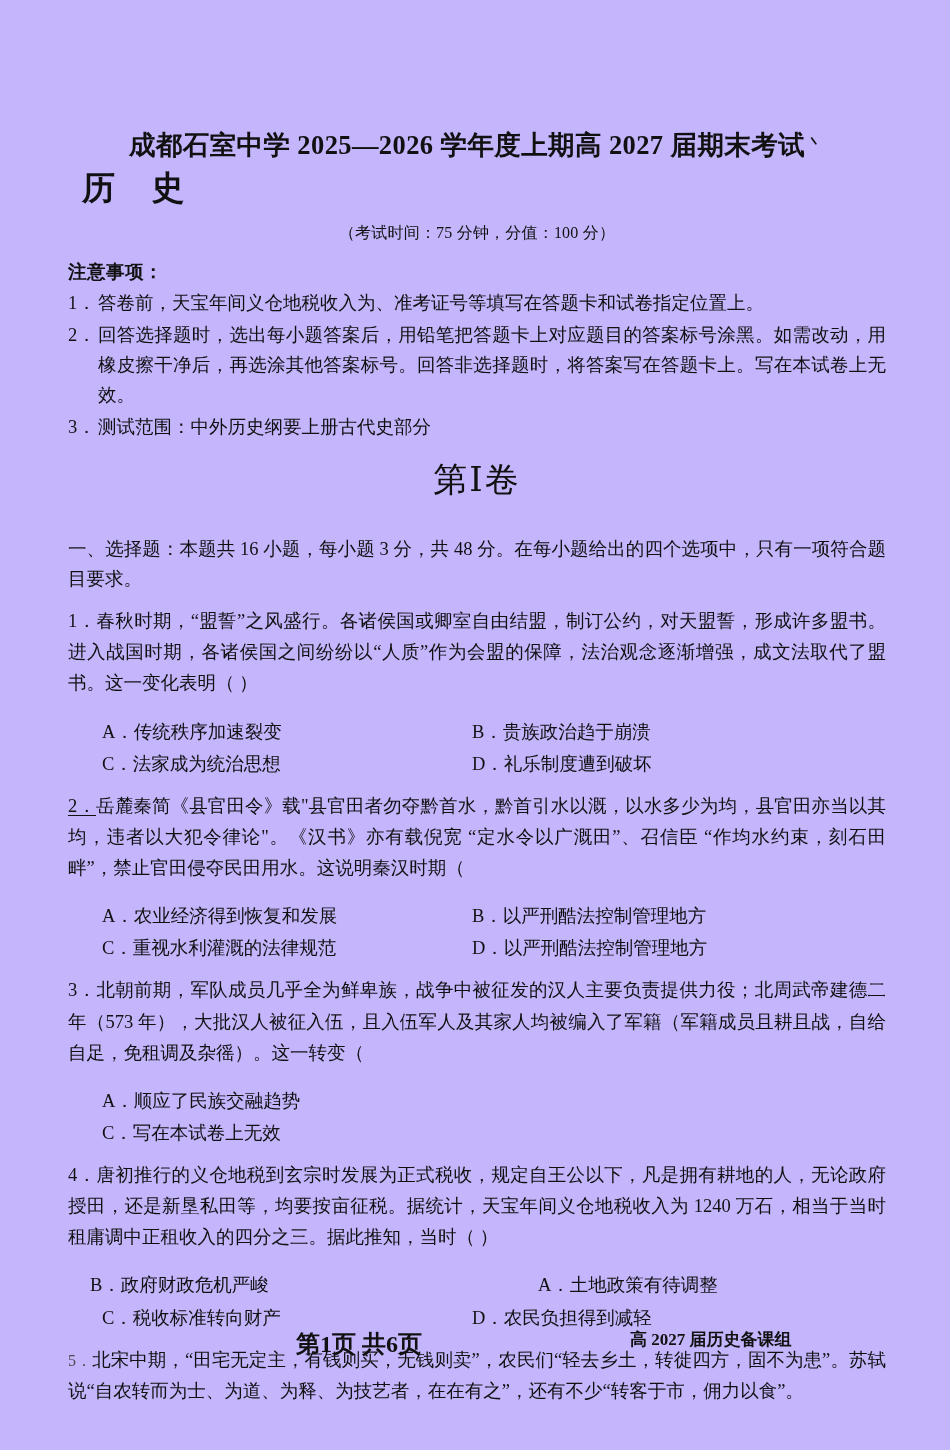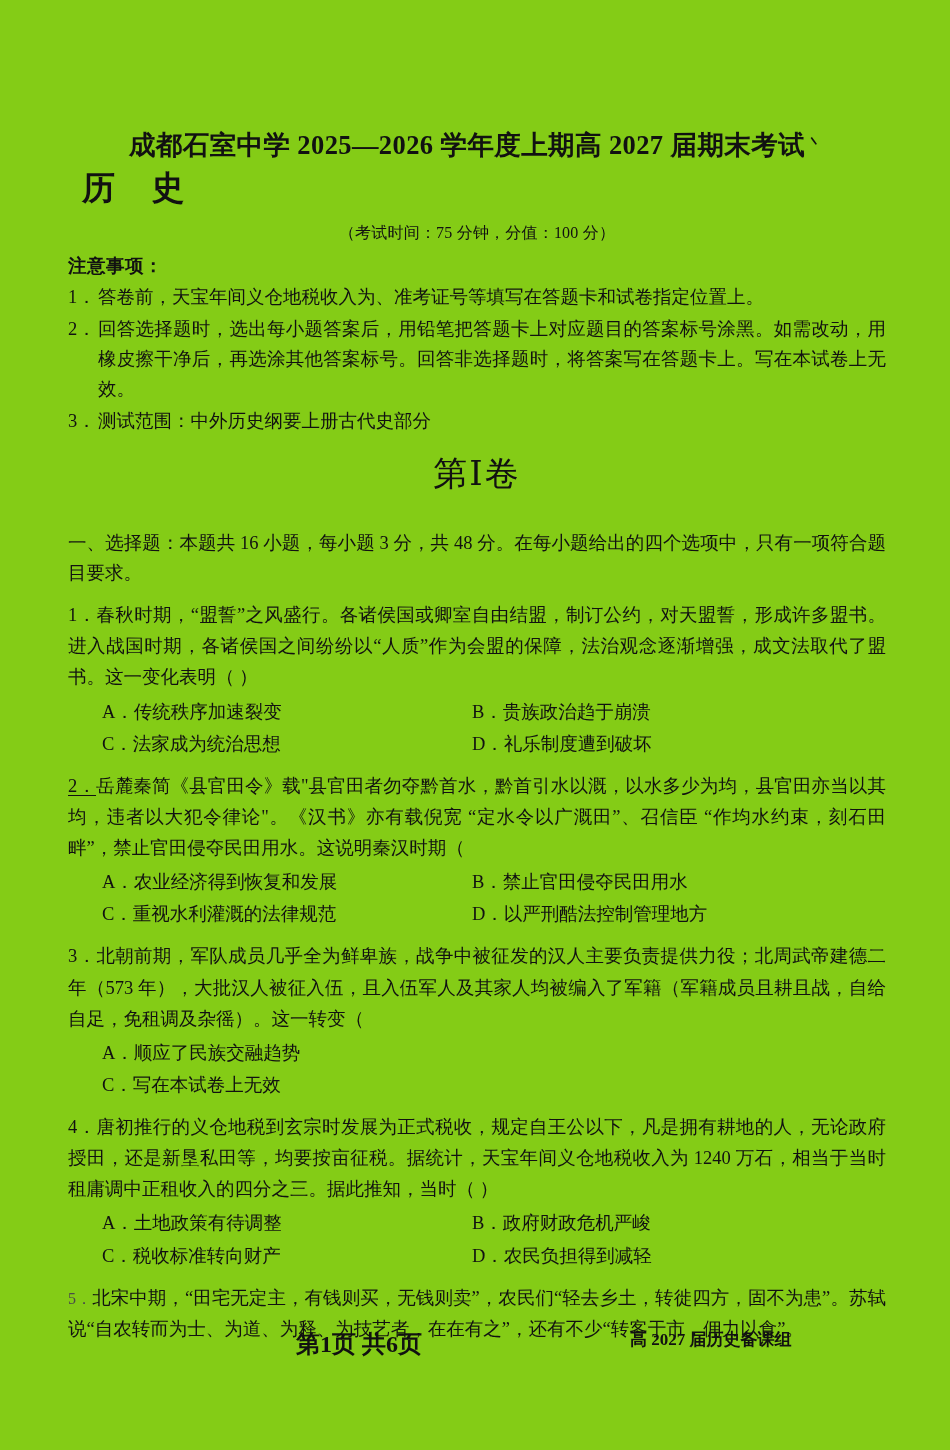--- a/index.html
+++ b/index.html
@@ -11,21 +11,21 @@
   body {
     font-family: "Liberation Serif", "DejaVu Serif", serif;
     color: #111111;
     -webkit-font-smoothing: none;
   }
   .page {
     position: relative;
     width: 950px;
     height: 1450px;
     margin: 0 auto;
-    background: #84cc16;
+    background: #c4b5fd;
     overflow: hidden;
     box-sizing: border-box;
   }
   .sheet {
     position: absolute;
     left: 68px;
     top: 0;
     width: 818px;
     height: 1450px;
   }
@@ -58,21 +58,21 @@
   .title-info {
     text-align: center;
     font-size: 16px;
     font-weight: normal;
     margin-top: 12px;
     letter-spacing: 0.2px;
   }
 
   
   .notice {
-    margin-top: 8px;
+    margin-top: 14px;
     font-size: 18.5px;
     line-height: 1.62;
   }
   .notice-head {
     font-weight: bold;
     letter-spacing: 0.5px;
   }
   .notice-item {
     display: flex;
     align-items: flex-start;
@@ -122,21 +122,21 @@
   }
   .q-num.underlined {
     text-decoration: underline;
     text-underline-offset: 3px;
   }
   .q-num.faint {
     color: #4a4a4a;
     font-size: 16px;
   }
   .options {
-    margin-top: 2px;
+    margin-top: 16px;
   }
   .opt-row {
     display: flex;
     font-size: 18.5px;
     line-height: 1.74;
   }
   .opt-cell {
     box-sizing: border-box;
   }
   .opt-cell.left  { flex: 0 0 382px; padding-left: 34px; }
@@ -214,21 +214,21 @@
           <div class="opt-cell right">D．礼乐制度遭到破坏</div>
         </div>
       </div>
     </div>
 
     <div class="question">
       <div class="q-stem"><span class="q-num underlined">2．</span><span>岳麓秦简《县官田令》载"县官田者勿夺黔首水，黔首引水以溉，以水多少为均，县官田亦当以其均，违者以大犯令律论"。《汉书》亦有载倪宽 “定水令以广溉田”、召信臣 “作均水约束，刻石田畔”，禁止官田侵夺民田用水。这说明秦汉时期（</span></div>
       <div class="options">
         <div class="opt-row">
           <div class="opt-cell left">A．农业经济得到恢复和发展</div>
-          <div class="opt-cell right">B．禁止官田侵夺民田用水</div>
+          <div class="opt-cell right">B．以严刑酷法控制管理地方</div>
         </div>
         <div class="opt-row">
           <div class="opt-cell left">C．重视水利灌溉的法律规范</div>
           <div class="opt-cell right">D．以严刑酷法控制管理地方</div>
         </div>
       </div>
     </div>
 
     <div class="question">
       <div class="q-stem"><span class="q-num">3．</span><span>北朝前期，军队成员几乎全为鲜卑族，战争中被征发的汉人主要负责提供力役；北周武帝建德二年（573 年），大批汉人被征入伍，且入伍军人及其家人均被编入了军籍（军籍成员且耕且战，自给自足，免租调及杂徭）。这一转变（</span></div>
@@ -239,22 +239,22 @@
         <div class="opt-row">
           <div class="opt-cell left">C．写在本试卷上无效</div>
         </div>
       </div>
     </div>
 
     <div class="question">
       <div class="q-stem"><span class="q-num">4．</span><span>唐初推行的义仓地税到玄宗时发展为正式税收，规定自王公以下，凡是拥有耕地的人，无论政府授田，还是新垦私田等，均要按亩征税。据统计，天宝年间义仓地税收入为 1240 万石，相当于当时租庸调中正租收入的四分之三。据此推知，当时（  ）</span></div>
       <div class="options">
         <div class="opt-row">
+          <div class="opt-cell right">B．政府财政危机严峻</div>
           <div class="opt-cell left">A．土地政策有待调整</div>
-          <div class="opt-cell right">B．政府财政危机严峻</div>
         </div>
         <div class="opt-row">
           <div class="opt-cell left">C．税收标准转向财产</div>
           <div class="opt-cell right">D．农民负担得到减轻</div>
         </div>
       </div>
     </div>
 
     <div class="question">
       <div class="q-stem"><span class="q-num faint">5．</span><span>北宋中期，“田宅无定主，有钱则买，无钱则卖”，农民们“轻去乡土，转徙四方，固不为患”。苏轼说“自农转而为士、为道、为释、为技艺者，在在有之”，还有不少“转客于市，佣力以食”。</span></div>

